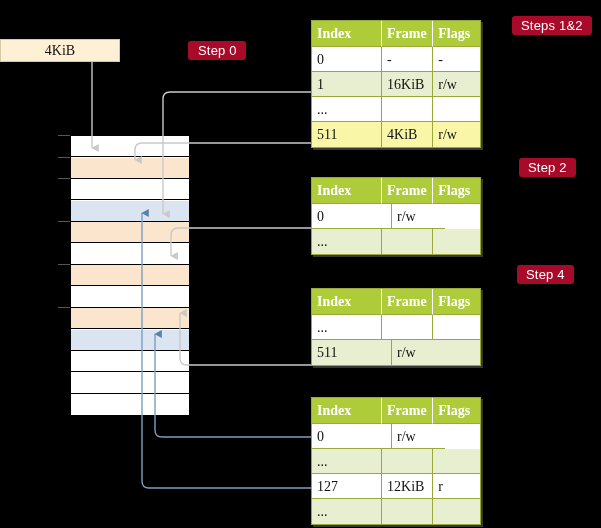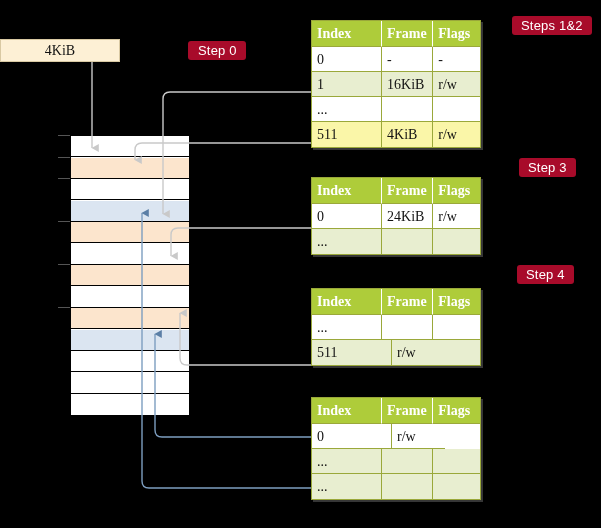--- a/index.html
+++ b/index.html
@@ -104,21 +104,21 @@
 
 <div class="stage">
 
   <div class="reqbox">
     <span>4KiB</span>
   </div>
 
   <div id="badge-layer">
       <div class="badge" style="left: 188px; top: 41px; padding-left: 10px;"><span>Step 0</span></div>
       <div class="badge" style="left: 512px; top: 16px;"><span>Steps 1&amp;2</span></div>
-      <div class="badge" style="left: 519px; top: 158px;"><span>Step 3</span></div>
+      <div class="badge" style="left: 519px; top: 158px;"><span>Step 2</span></div>
       <div class="badge" style="left: 517px; top: 265px; text-align: right;"><span>Step 4</span></div>
     </div>
 
   <div class="memcol" id="memcol">
       <div class="memrow free" style="top: 0px;"></div>
       <div class="memrow used" style="top: 21.5px;"></div>
       <div class="memrow free" style="top: 43px;"></div>
       <div class="memrow tbl" style="top: 64.5px;"></div>
       <div class="memrow used" style="top: 86px;"></div>
       <div class="memrow free" style="top: 107.5px;"></div>
@@ -168,21 +168,20 @@
         </div>
       </div>
       <div class="ptable" style="left: 311px; top: 177px;">
         <div class="trow head">
           <div class="cell c-index">Index</div>
           <div class="cell c-frame">Frame</div>
           <div class="cell c-flags">Flags</div>
         </div>
         <div class="trow">
           <div class="cell c-index">0</div>
-          <div class="cell c-frame">24KiB</div>
           <div class="cell c-flags">r/w</div>
         </div>
         <div class="trow alt">
           <div class="cell c-index">...</div>
           <div class="cell c-frame"></div>
           <div class="cell c-flags"></div>
         </div>
       </div>
       <div class="ptable" style="left: 311px; top: 288px;">
         <div class="trow head">
@@ -207,20 +206,25 @@
           <div class="cell c-flags">Flags</div>
         </div>
         <div class="trow">
           <div class="cell c-index">0</div>
           <div class="cell c-flags">r/w</div>
         </div>
         <div class="trow alt">
           <div class="cell c-index">...</div>
           <div class="cell c-frame"></div>
           <div class="cell c-flags"></div>
+        </div>
+        <div class="trow">
+          <div class="cell c-index">127</div>
+          <div class="cell c-frame">12KiB</div>
+          <div class="cell c-flags">r</div>
         </div>
         <div class="trow alt">
           <div class="cell c-index">...</div>
           <div class="cell c-frame"></div>
           <div class="cell c-flags"></div>
         </div>
       </div>
     </div>
 
   <svg class="links" viewBox="0 0 601 528">

